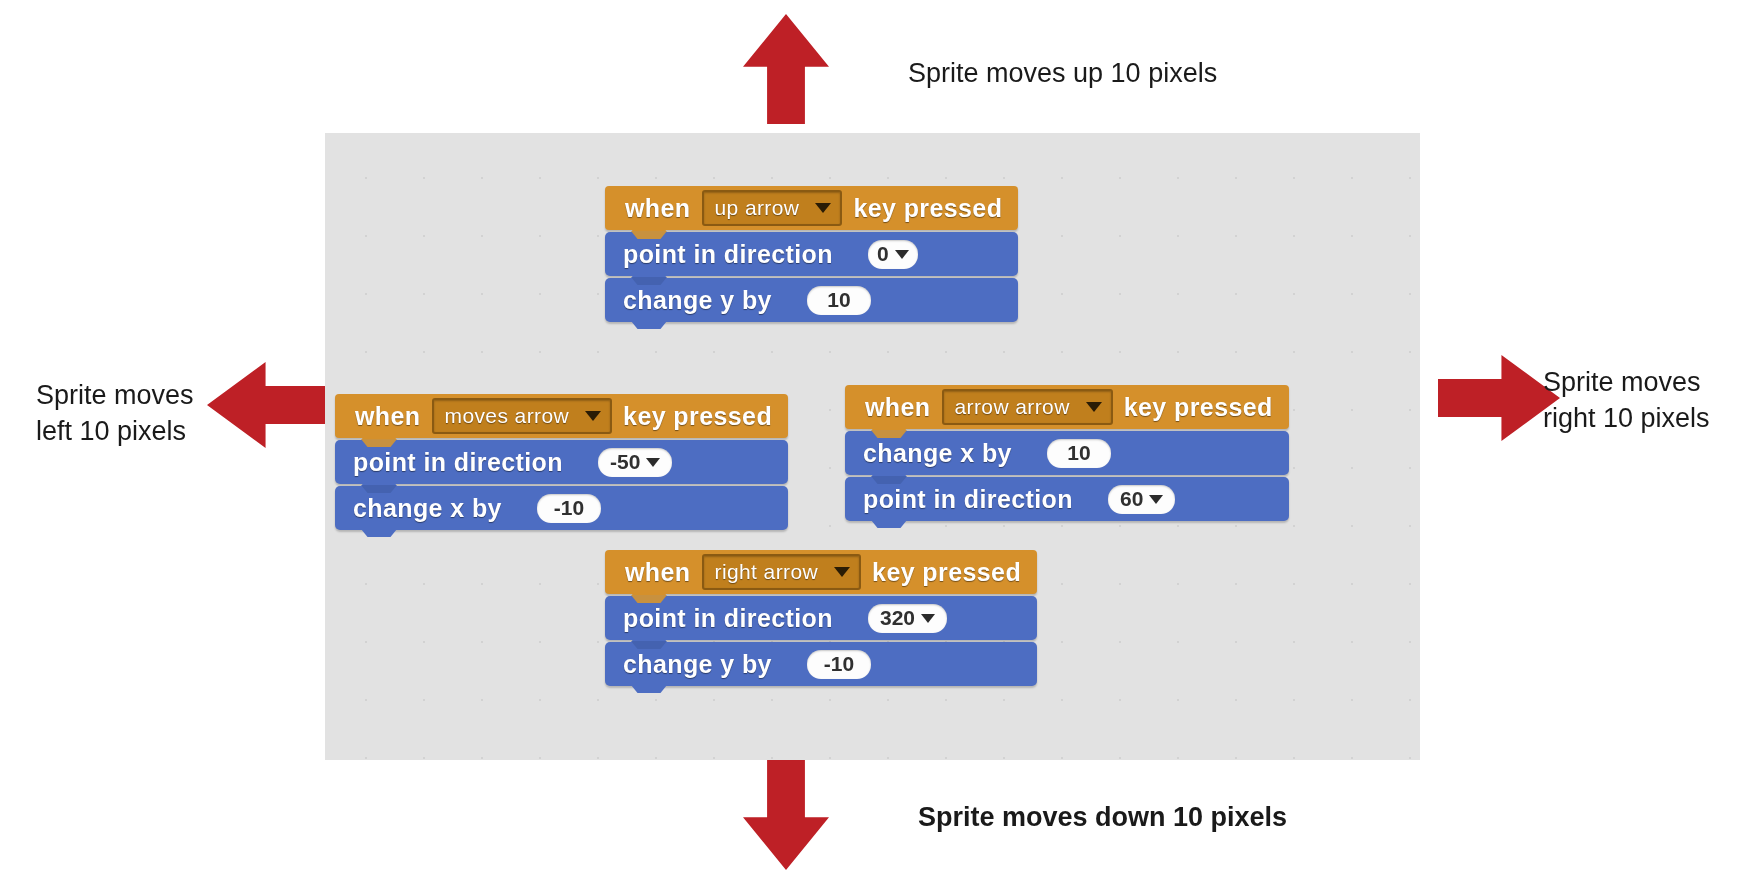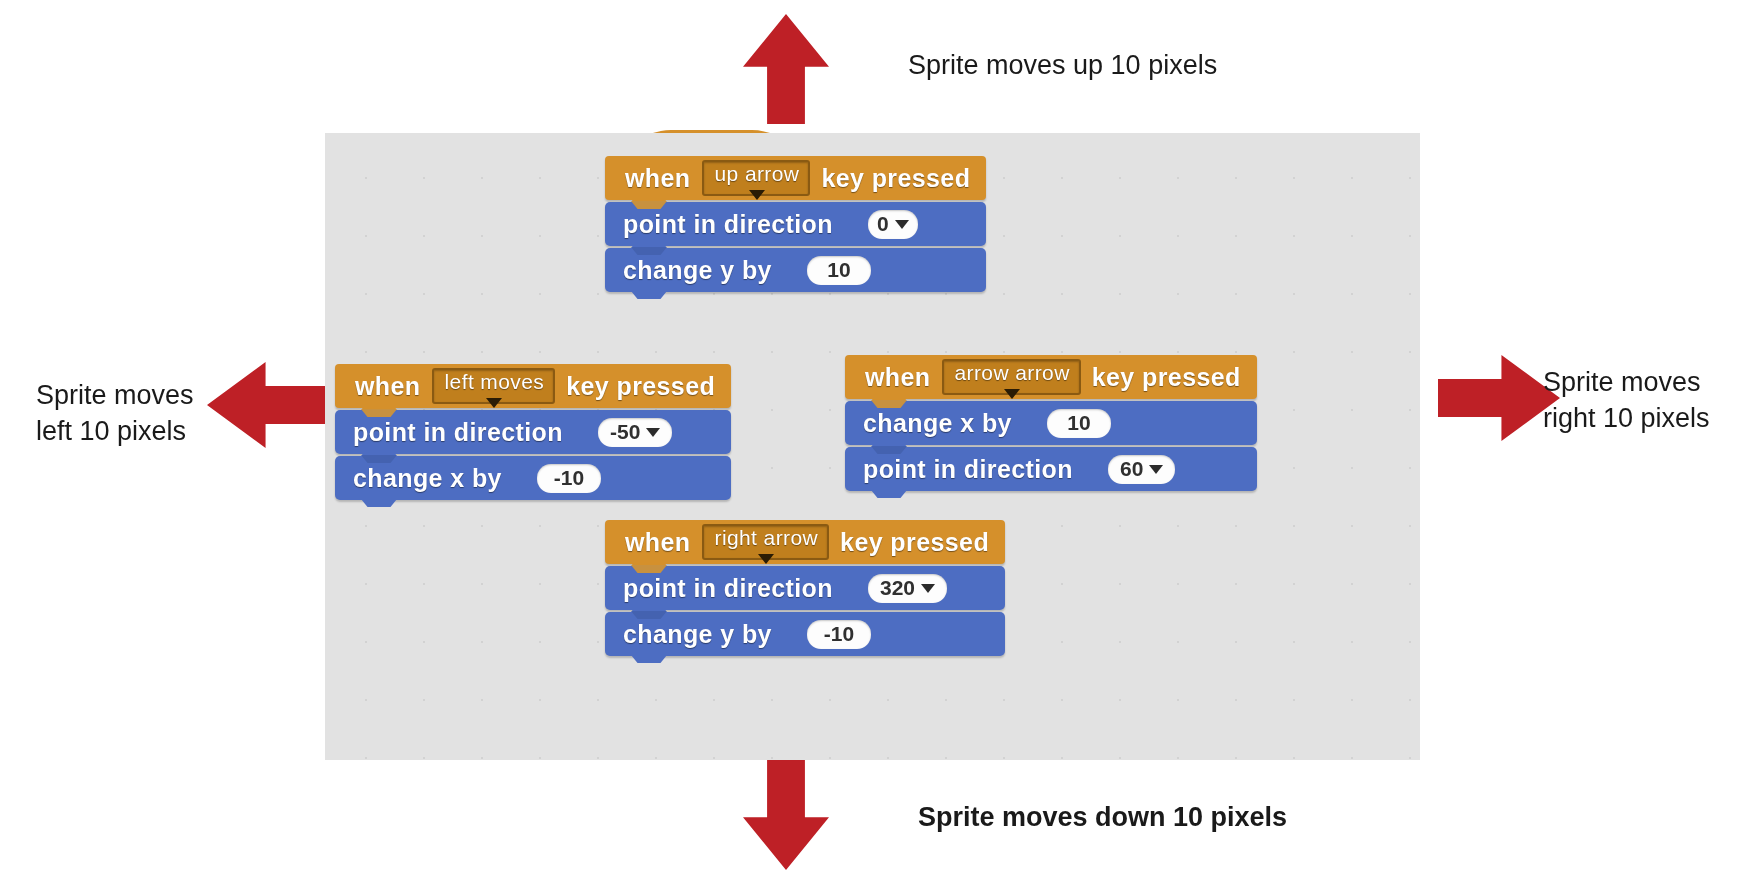--- a/index.html
+++ b/index.html
@@ -33,20 +33,21 @@
   }
 
   
   .hat{
     background:#d5902b;
     border-radius:4px;
     padding:0 16px 0 20px;
     height:44px;font-size:25px;
     box-shadow:0 2px 2px rgba(0,0,0,.20);
     margin-left:0;
+    margin-top:30px;
   }
   .hat::before{ 
     content:"";position:absolute;left:14px;top:-26px;
     width:185px;height:52px;background:#d5902b;
     border-radius:95px 95px 0 0;
     z-index:-1;
   }
   .hat::after{ 
     content:"";position:absolute;left:26px;bottom:-7px;
     width:36px;height:8px;background:#d5902b;
@@ -72,29 +73,28 @@
   .mot.under-hat::before{background:#c8913f;}
   .mot.under-mot::before{background:#4462b0;}
   .mot::after{ 
     content:"";position:absolute;left:26px;bottom:-7px;
     width:36px;height:8px;background:#4d6dc2;
     clip-path:polygon(0 0,100% 0,82% 100%,18% 100%);
   }
 
   
   .ddown{
-    display:inline-flex;align-items:center;gap:4px;
+    display:inline-flex;align-items:center;gap:16px;
     background:#c07f1d;
     border:2px solid #8a5a12;
     border-radius:3px;
     height:32px;padding:0 9px 0 11px;
     margin:0 11px;
     font-size:21px;font-weight:normal;
     box-shadow:inset 0 1px 2px rgba(0,0,0,.25);
-    flex-direction:column;
   }
   .ddown .tri{
     width:0;height:0;border-left:8px solid transparent;
     border-right:8px solid transparent;border-top:10px solid #2a1c05;
   }
 
   
   .oval{
     display:inline-flex;align-items:center;justify-content:center;gap:4px;
     background:#fdfdfd;color:#303030;
@@ -138,21 +138,21 @@
   }
 </style>
 </head>
 <body>
 
 <div class="arrow arrow-up" style="left:743px;top:14px;"></div>
 <div class="arrow arrow-down" style="left:743px;top:760px;"></div>
 <div class="arrow arrow-left" style="left:207px;top:362px;"></div>
 <div class="arrow arrow-right" style="left:1438px;top:355px;"></div>
 
-<div class="caption" style="left:908px;top:48px;">Sprite moves up 10 pixels</div>
+<div class="caption" style="left:908px;top:56px;">Sprite moves up 10 pixels</div>
 <div class="caption" style="left:918px;top:800px;font-weight:bold;">Sprite moves down 10 pixels</div>
 <div class="caption" style="left:36px;top:378px;">
   <div>Sprite moves</div>
   <div>left 10 pixels</div>
 </div>
 <div class="caption" style="left:1543px;top:365px;">
   <div>Sprite moves</div>
   <div>right 10 pixels</div>
 </div>
 
@@ -179,21 +179,21 @@
       <span class="oval">
         <span>10</span>
       </span>
     </div>
   </div>
 
   <div class="script" style="left:10px;top:231px;">
     <div class="blk hat">
       <span class="lbl">when</span>
       <span class="ddown">
-        <span class="lbl">left moves</span>
+        <span class="lbl">moves arrow</span>
         <span class="tri"></span>
       </span>
       <span class="lbl">key  pressed</span>
     </div>
     <div class="blk mot under-hat">
       <span class="lbl">point  in  direction</span>
       <span class="oval">
         <span>-50</span>
         <span class="tri"></span>
       </span>

